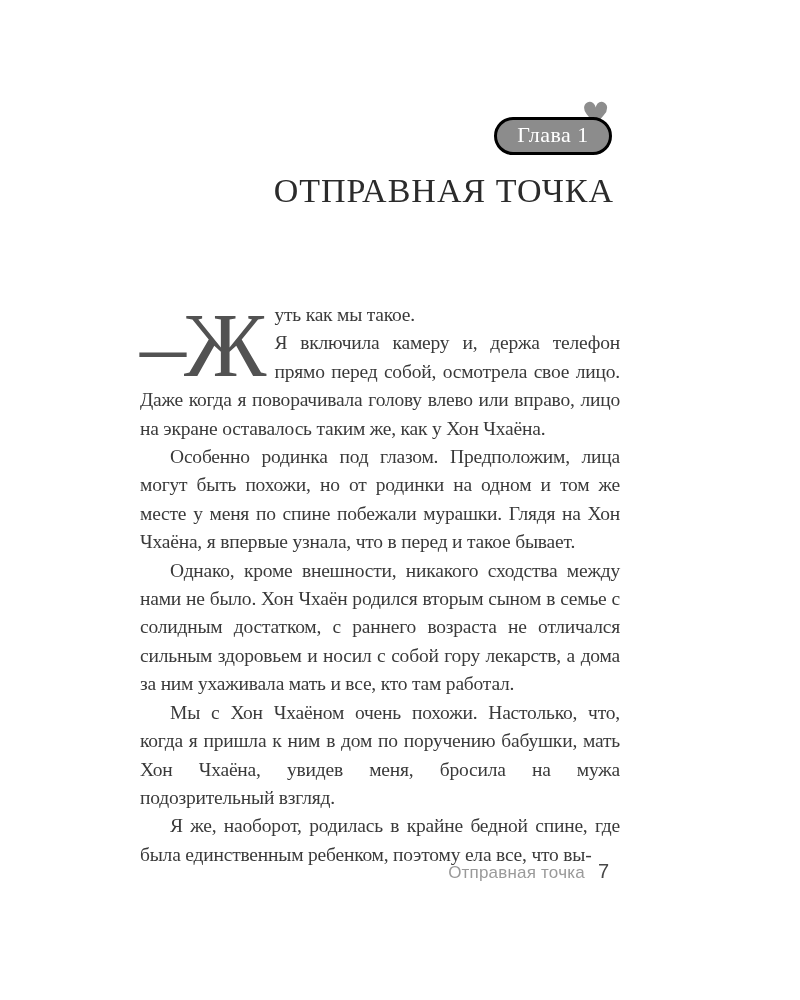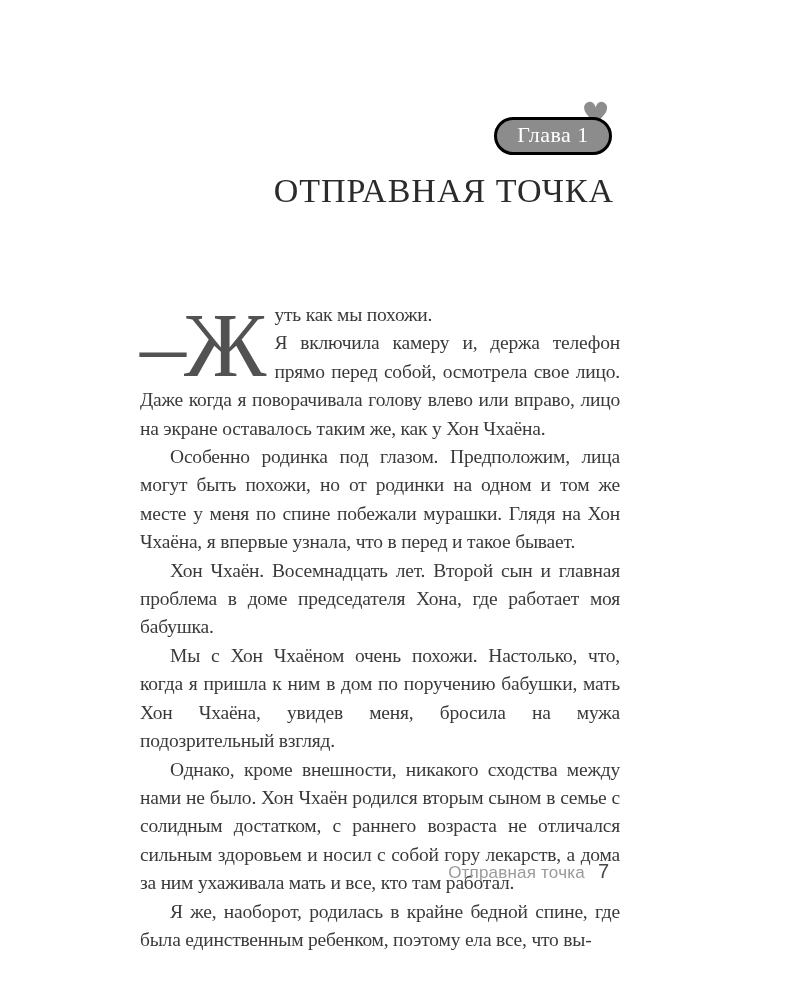--- a/index.html
+++ b/index.html
@@ -69,25 +69,24 @@
   <div class="badge-wrap">
     <span class="heart">♥</span>
     <div class="pill">
       <span class="pill-label">Глава 1</span>
     </div>
   </div>
 
   <div class="chapter-title">ОТПРАВНАЯ ТОЧКА</div>
 
   <div class="body-text">
-    <p><span class="dropcap">–Ж</span><span>уть как мы похожи.</span><br><span>Я включила камеру и, держа телефон прямо перед собой, осмотрела свое лицо. Даже когда я поворачивала голову влево или вправо, лицо на экране оставалось таким же, как у Хон Чхаёна.</span></p>
+    <p><span class="dropcap">–Ж</span><span>уть как мы такое.</span><br><span>Я включила камеру и, держа телефон прямо перед собой, осмотрела свое лицо. Даже когда я поворачивала голову влево или вправо, лицо на экране оставалось таким же, как у Хон Чхаёна.</span></p>
     <p class="indent">Особенно родинка под глазом. Предположим, лица могут быть похожи, но от родинки на одном и том же месте у меня по спине побежали мурашки. Глядя на Хон Чхаёна, я впервые узнала, что в перед и такое бывает.</p>
-    <p class="indent">Хон Чхаён. Восемнадцать лет. Второй сын и главная проблема в доме председателя Хона, где работает моя бабушка.</p>
+    <p class="indent">Однако, кроме внешности, никакого сходства между нами не было. Хон Чхаён родился вторым сыном в семье с солидным достатком, с раннего возраста не отличался сильным здоровьем и носил с собой гору лекарств, а дома за ним ухаживала мать и все, кто там работал.</p>
     <p class="indent">Мы с Хон Чхаёном очень похожи. Настолько, что, когда я пришла к ним в дом по поручению бабушки, мать Хон Чхаёна, увидев меня, бросила на мужа подозрительный взгляд.</p>
-    <p class="indent">Однако, кроме внешности, никакого сходства между нами не было. Хон Чхаён родился вторым сыном в семье с солидным достатком, с раннего возраста не отличался сильным здоровьем и носил с собой гору лекарств, а дома за ним ухаживала мать и все, кто там работал.</p>
     <p class="indent">Я же, наоборот, родилась в крайне бедной спине, где была единственным ребенком, поэтому ела все, что вы-</p>
   </div>
 
   <div class="footer">
     <span class="running-title">Отправная точка</span><span class="page-number">7</span>
   </div>
 
 </div>
 
 </body></html>

